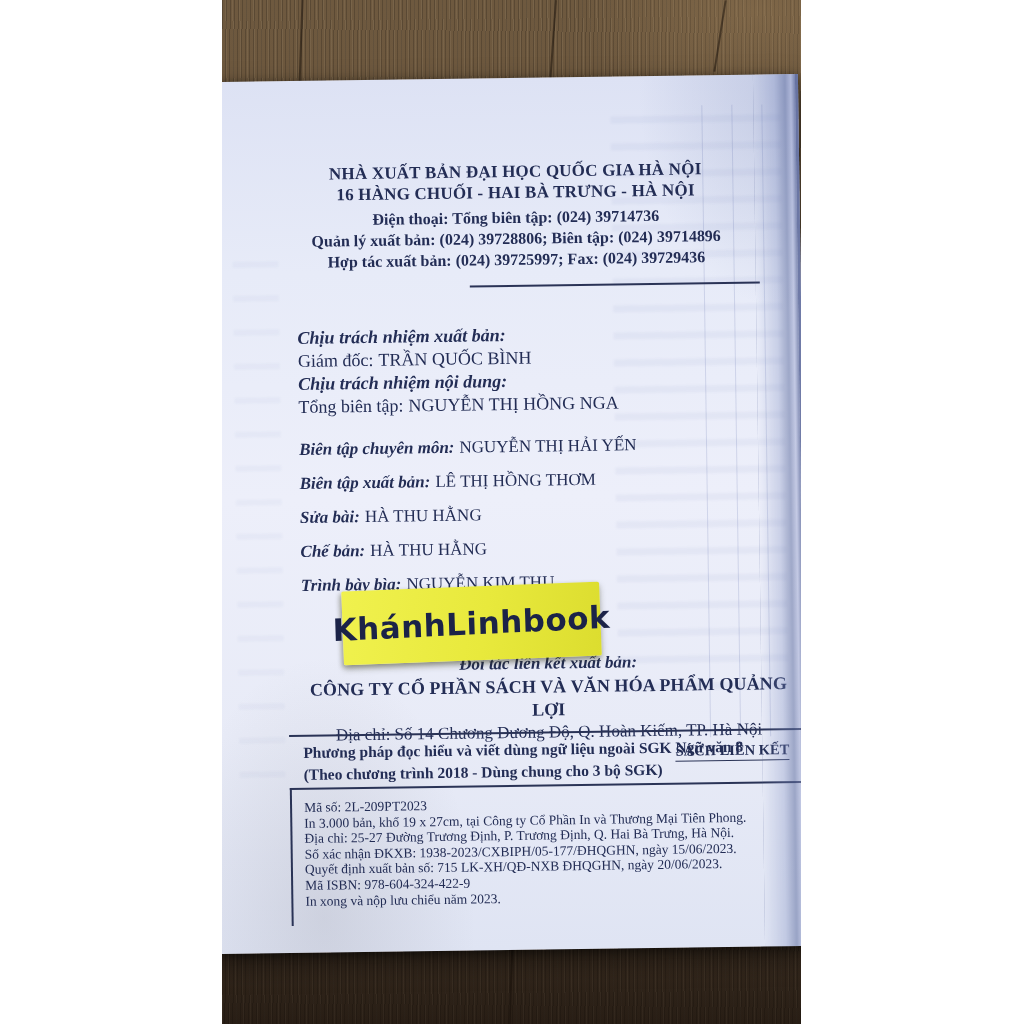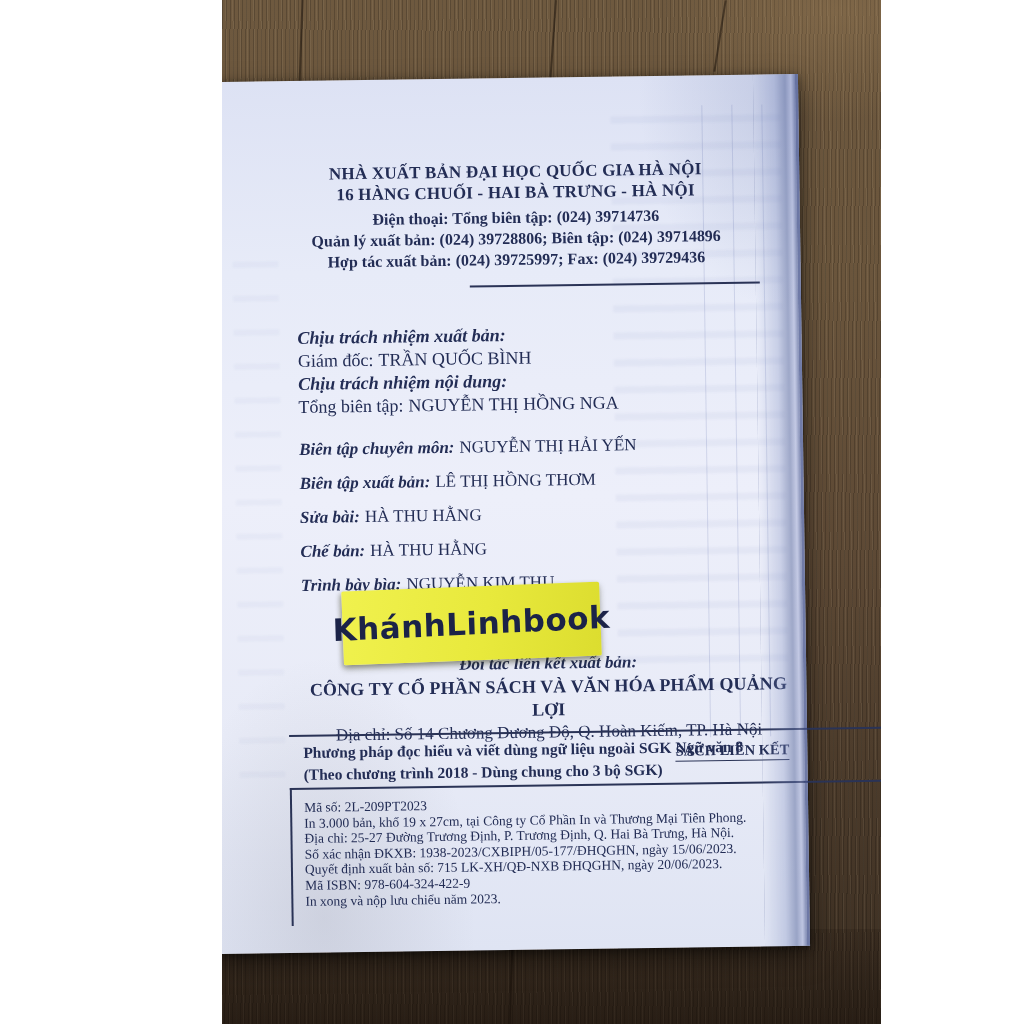--- a/index.html
+++ b/index.html
@@ -1,19 +1,19 @@
 <!DOCTYPE html>
 <html><head>
 <meta charset="utf-8">
 <style>
   html,body{margin:0;padding:0;background:#ffffff;}
   .stage{position:relative;width:1024px;height:1024px;background:#ffffff;overflow:hidden;
          font-family:"Liberation Serif", serif;}
   
-  .photo{position:absolute;left:222px;top:0;width:659px;height:1024px;overflow:hidden;}
+  .photo{position:absolute;left:222px;top:0;width:579px;height:1024px;overflow:hidden;}
   .wood{position:absolute;inset:0;
         background:
           repeating-linear-gradient(91deg, rgba(0,0,0,0.18) 0 1px, rgba(0,0,0,0) 1px 4px),
           repeating-linear-gradient(89deg, rgba(255,235,200,0.07) 0 1px, rgba(0,0,0,0) 1px 7px),
           linear-gradient(180deg,#6e593f 0%,#6a553c 28%,#5d4935 55%,#4a3a2a 78%,#3a2d21 100%);}
   .wood-light{position:absolute;right:0;top:0;width:220px;height:120px;
         background:radial-gradient(ellipse at 80% 10%, rgba(160,130,90,0.35), rgba(0,0,0,0) 70%);}
   .seam{position:absolute;width:2px;background:rgba(22,14,7,0.5);}
   .seam.s1{left:78px;top:0;height:86px;transform:rotate(2deg);}
   .seam.s2{left:330px;top:0;height:84px;transform:rotate(4deg);}

